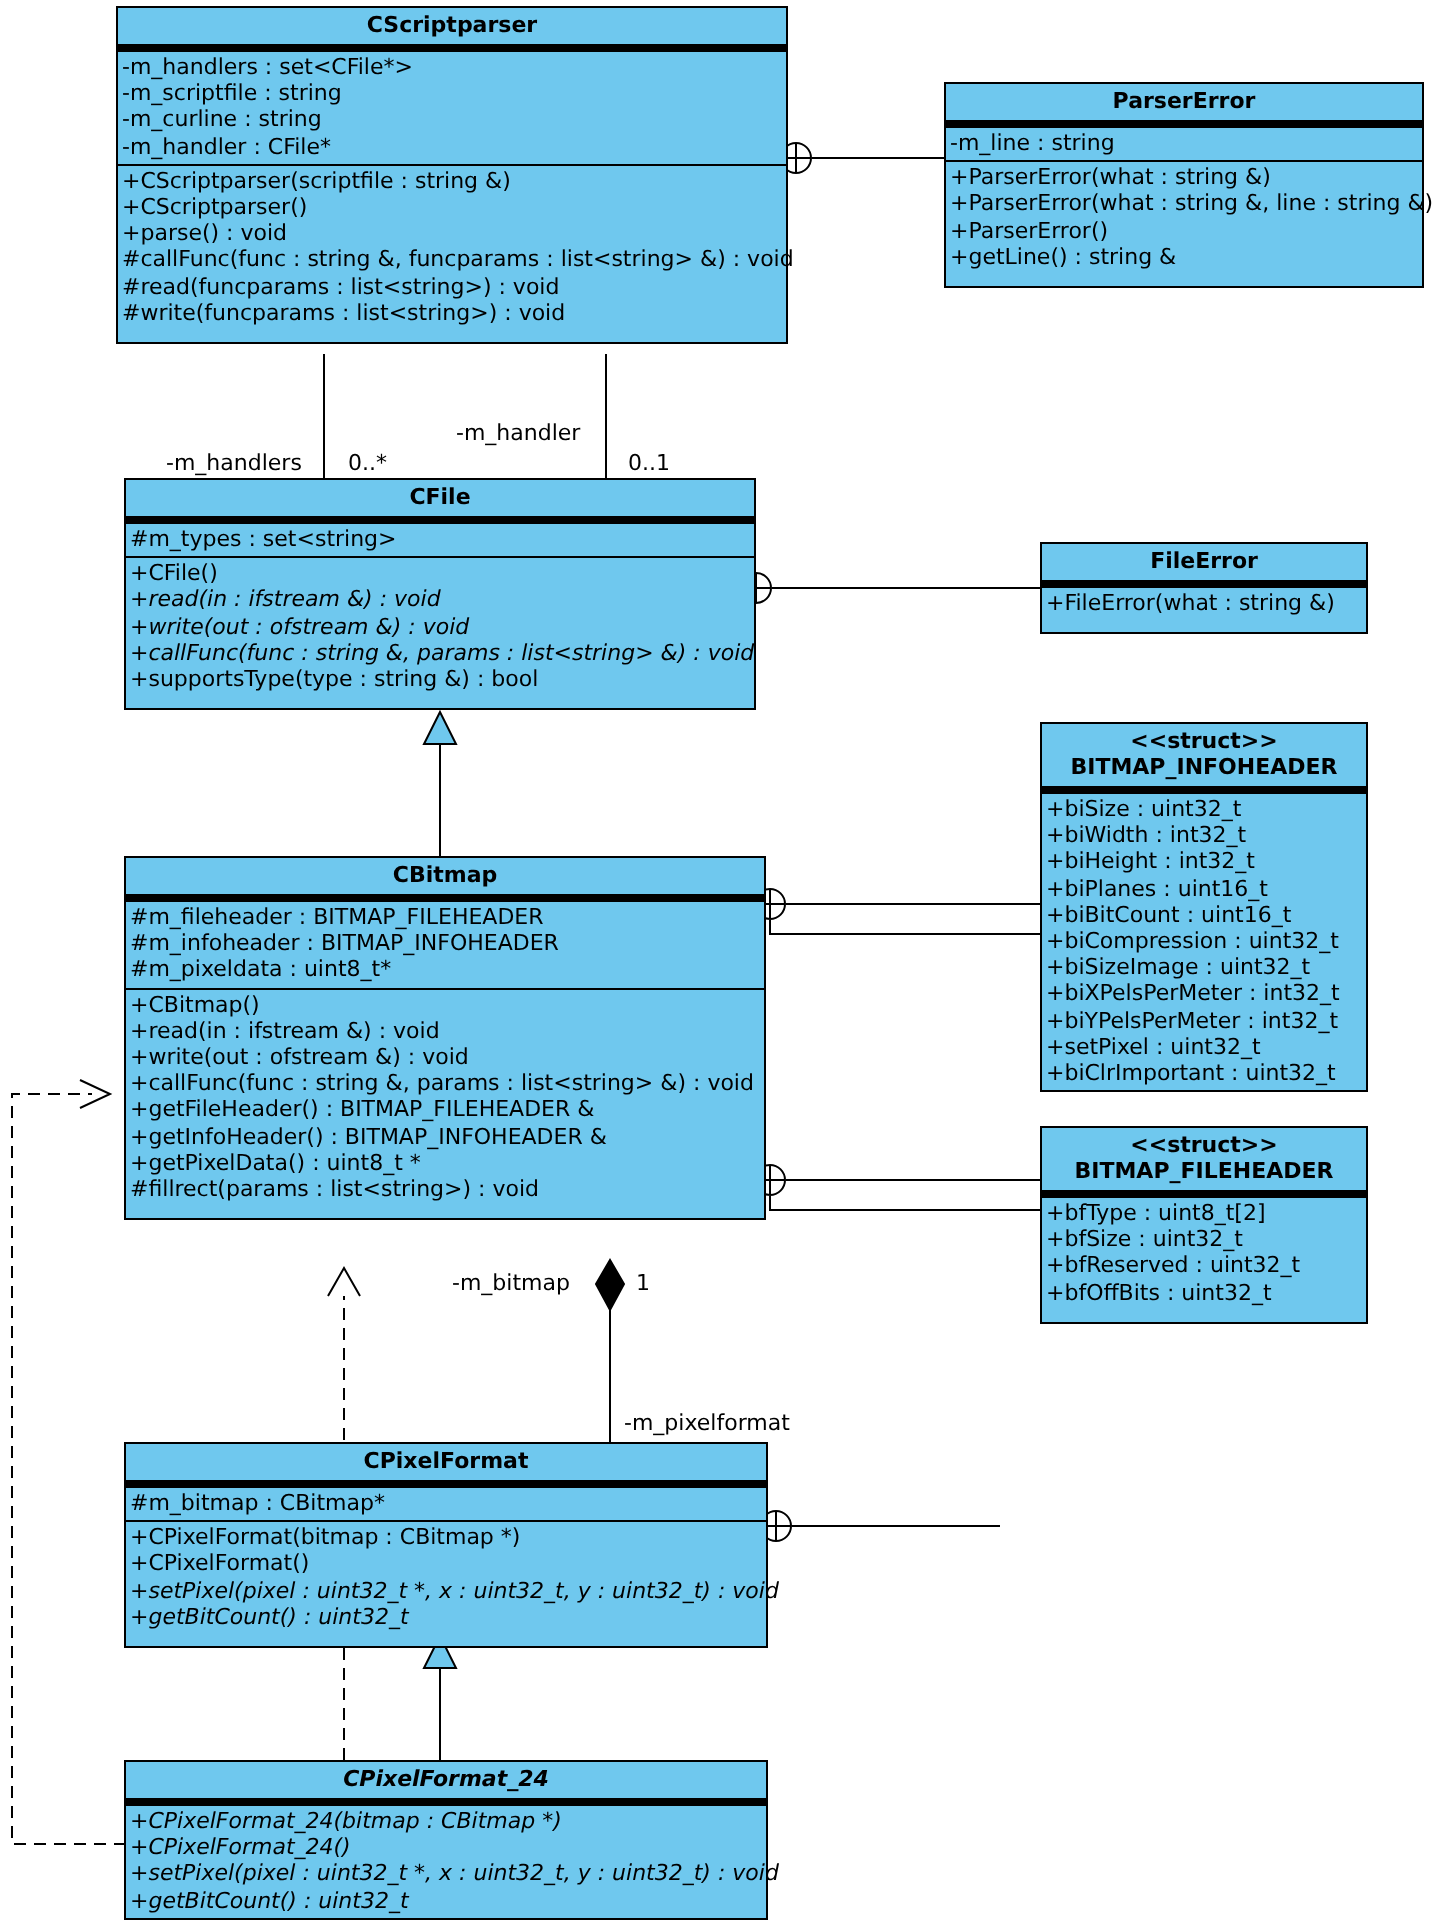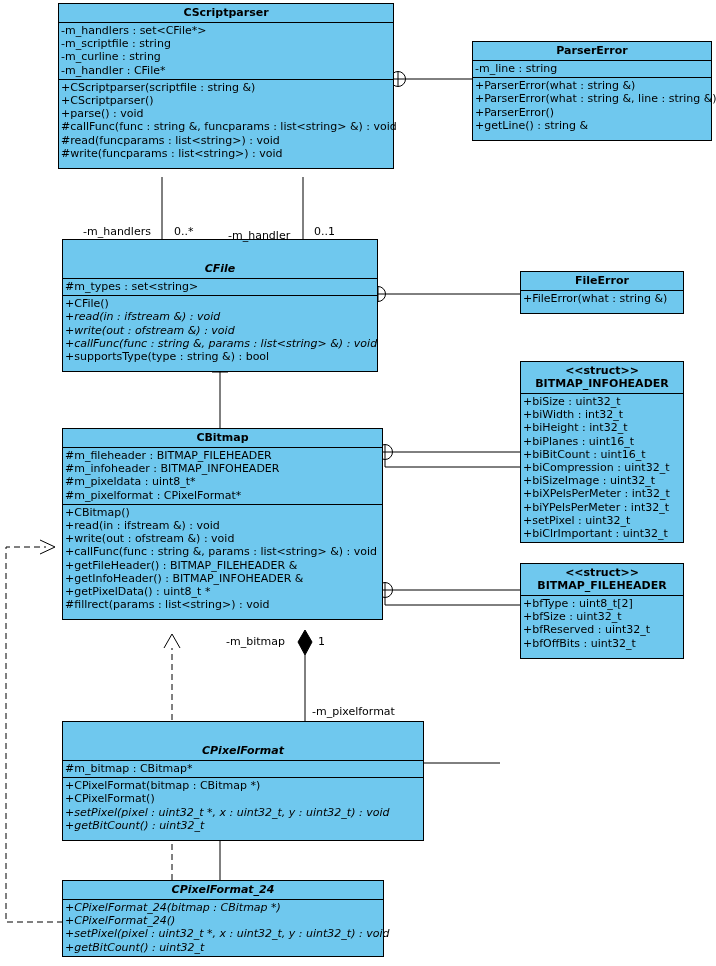--- a/index.html
+++ b/index.html
@@ -16,26 +16,26 @@
     background:#6FC8EE;
     box-sizing:border-box;
     font-size:11px;
     line-height:13.2px;
     color:#000;
   }
   .uml-title{
     text-align:center;
     font-weight:bold;
     padding:2px 2px 3px 2px;
-    border-bottom:1px solid #000000;
+    border-bottom:4px solid #000000;
     font-size:11px;
     line-height:13px;
   }
   .uml-title .stereo{display:block;font-weight:bold;font-size:11px;}
-  .abstract .uml-title{font-style:italic;margin-top:20px;}
+  .abstract .uml-title{}
   .uml-compartment{
     border-bottom:1px solid #000;
     padding:1px 20px 2px 2px;
   }
   .uml-compartment:last-child{border-bottom:none;}
   .uml-compartment .row{white-space:nowrap;padding:0;}
   .row.it{font-style:italic;}
   .pad-bottom{padding-bottom:8px;}
 
   .edge-label{
@@ -151,21 +151,20 @@
       <div class="row">+FileError(what : string &amp;)</div>
     </div>
   </div>
 
   <div class="uml-class" style="left:62px;top:428px;width:321px;">
     <div class="uml-title">CBitmap</div>
     <div class="uml-compartment">
       <div class="row">#m_fileheader : BITMAP_FILEHEADER</div>
       <div class="row">#m_infoheader : BITMAP_INFOHEADER</div>
       <div class="row">#m_pixeldata : uint8_t*</div>
-      <div class="row">#m_pixelformat : CPixelFormat*</div>
     </div>
     <div class="uml-compartment pad-bottom">
       <div class="row">+CBitmap()</div>
       <div class="row">+read(in : ifstream &amp;) : void</div>
       <div class="row">+write(out : ofstream &amp;) : void</div>
       <div class="row">+callFunc(func : string &amp;, params : list&lt;string&gt; &amp;) : void</div>
       <div class="row">+getFileHeader() : BITMAP_FILEHEADER &amp;</div>
       <div class="row">+getInfoHeader() : BITMAP_INFOHEADER &amp;</div>
       <div class="row">+getPixelData() : uint8_t *</div>
       <div class="row">#fillrect(params : list&lt;string&gt;) : void</div>
@@ -198,21 +197,21 @@
       <span>BITMAP_FILEHEADER</span>
     </div>
     <div class="uml-compartment pad-bottom">
       <div class="row">+bfType : uint8_t[2]</div>
       <div class="row">+bfSize : uint32_t</div>
       <div class="row">+bfReserved : uint32_t</div>
       <div class="row">+bfOffBits : uint32_t</div>
     </div>
   </div>
 
-  <div class="uml-class abstract" style="left:62px;top:721px;width:362px;">
+  <div class="uml-class abstract" style="left:62px;top:721px;width:322px;">
     <div class="uml-title">CPixelFormat</div>
     <div class="uml-compartment">
       <div class="row">#m_bitmap : CBitmap*</div>
     </div>
     <div class="uml-compartment pad-bottom">
       <div class="row">+CPixelFormat(bitmap : CBitmap *)</div>
       <div class="row">+CPixelFormat()</div>
       <div class="row it">+setPixel(pixel : uint32_t *, x : uint32_t, y : uint32_t) : void</div>
       <div class="row it">+getBitCount() : uint32_t</div>
     </div>
@@ -224,20 +223,20 @@
     <div class="uml-compartment">
       <div class="row">+CPixelFormat_24(bitmap : CBitmap *)</div>
       <div class="row">+CPixelFormat_24()</div>
       <div class="row">+setPixel(pixel : uint32_t *, x : uint32_t, y : uint32_t) : void</div>
       <div class="row">+getBitCount() : uint32_t</div>
     </div>
   </div>
 
   <div class="edge-label" style="left:83px;top:225px;">-m_handlers</div>
   <div class="edge-label" style="left:174px;top:225px;">0..*</div>
-  <div class="edge-label" style="left:228px;top:229px;">-m_handler</div>
+  <div class="edge-label" style="left:228px;top:210px;">-m_handler</div>
   <div class="edge-label" style="left:314px;top:225px;">0..1</div>
 
   <div class="edge-label" style="left:226px;top:635px;">-m_bitmap</div>
   <div class="edge-label" style="left:318px;top:635px;">1</div>
   <div class="edge-label" style="left:312px;top:705px;">-m_pixelformat</div>
 
 </div>
 
 </body></html>

